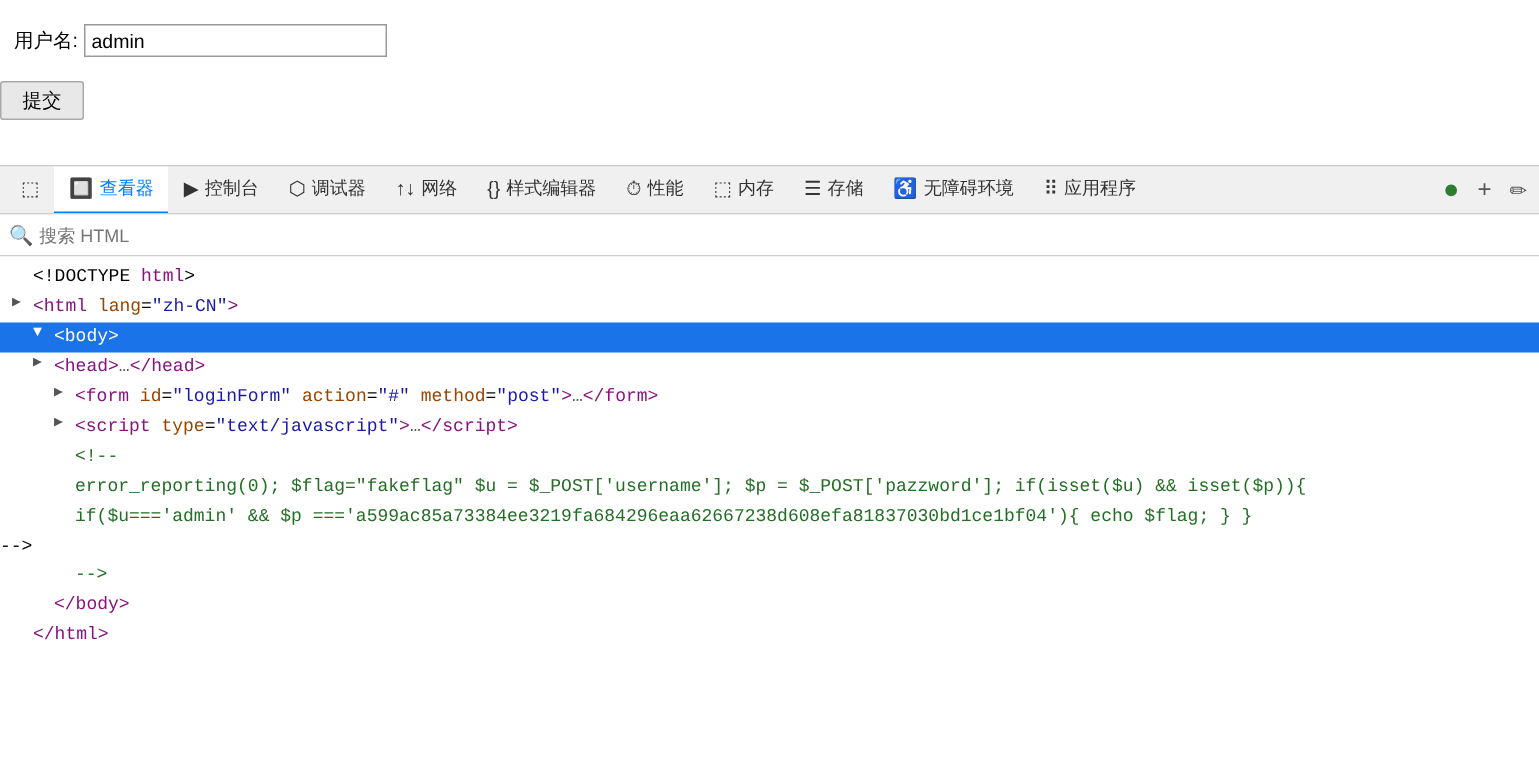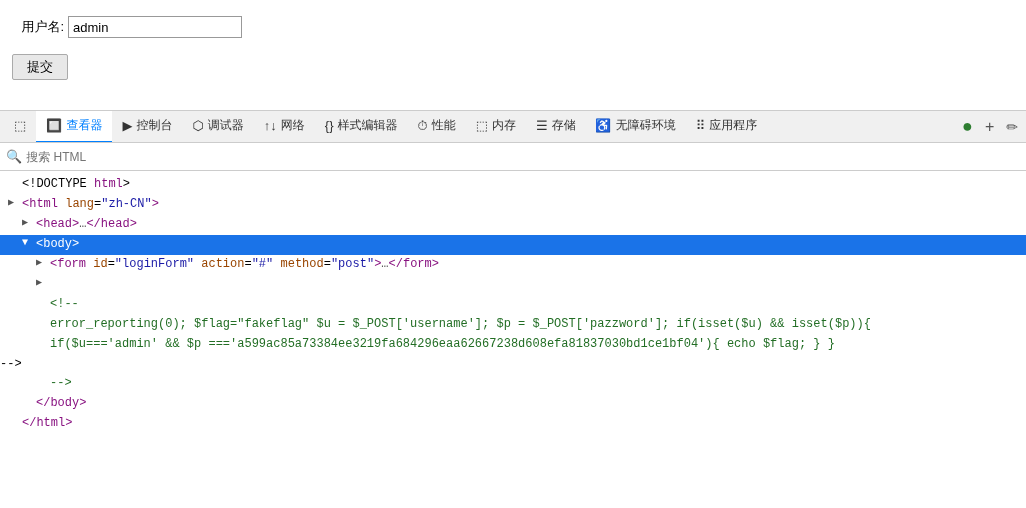--- a/index.html
+++ b/index.html
@@ -1,40 +1,40 @@
 <!DOCTYPE html>
 <html><head>
   <meta charset="utf-8">
   <style>
     * { margin: 0; padding: 0; box-sizing: border-box; }
     body { font-family: Arial, sans-serif; font-size: 13px; background: #fff; }
 
     
     .form-area {
       background: #fff;
-      padding: 16px 12px;
+      padding: 16px 0;
       min-height: 110px;
     }
     .form-row {
       display: flex;
       align-items: center;
       margin-bottom: 8px;
     }
     .form-label {
       width: 52px;
       text-align: right;
       font-size: 13px;
       color: #000;
       margin-right: 4px;
     }
     .form-input {
       border: 1px solid #999;
       padding: 2px 4px;
       font-size: 13px;
-      width: 174px;
+      width: 202px;
       height: 22px;
       outline: none;
     }
     .submit-btn {
       margin-top: 8px;
       margin-left: 0;
       padding: 3px 14px;
       font-size: 13px;
       background: #e8e8e8;
       border: 1px solid #aaa;
@@ -235,44 +235,45 @@
       <span class="plain">&lt;!DOCTYPE <span class="tag">html</span>&gt;</span>
     </div>
 
     
     <div class="html-line">
       <span class="toggle-arrow collapsed"></span>
       <span><span class="tag">&lt;html</span> <span class="attr-name">lang</span>=<span class="attr-value">"zh-CN"</span><span class="tag">&gt;</span></span>
     </div>
 
     
-    <div class="html-line">
-      <span class="indent" style="display:inline-block;width:14px;"></span>
-      <span class="toggle-arrow collapsed"></span>
-      <span><span class="tag">&lt;head&gt;</span><span class="ellipsis">…</span><span class="tag">&lt;/head&gt;</span></span>
-    </div>
-
-    
     <div class="html-line selected">
       <span class="indent" style="display:inline-block;width:14px;"></span>
       <span class="toggle-arrow expanded" style="color:#fff;"></span>
       <span><span class="tag">&lt;body&gt;</span></span>
     </div>
 
     
     <div class="html-line">
+      <span class="indent" style="display:inline-block;width:14px;"></span>
+      <span class="toggle-arrow collapsed"></span>
+      <span><span class="tag">&lt;head&gt;</span><span class="ellipsis">…</span><span class="tag">&lt;/head&gt;</span></span>
+    </div>
+
+    
+    <div class="html-line">
       <span class="indent" style="display:inline-block;width:28px;"></span>
       <span class="toggle-arrow collapsed"></span>
       <span><span class="tag">&lt;form</span> <span class="attr-name">id</span>=<span class="attr-value">"loginForm"</span> <span class="attr-name">action</span>=<span class="attr-value">"#"</span> <span class="attr-name">method</span>=<span class="attr-value">"post"</span><span class="tag">&gt;</span><span class="ellipsis">…</span><span class="tag">&lt;/form&gt;</span></span>
     </div>
 
     
     <div class="html-line">
       <span class="indent" style="display:inline-block;width:28px;"></span>
       <span class="toggle-arrow collapsed"></span>
+      <span><span class="tag">&lt;script</span> <span class="attr-name">type</span>=<span class="attr-value">"text/javascript"</span><span class="tag">&gt;</span><span class="ellipsis">…</span><span class="tag">&lt;/script&gt;</span></span>
     </div>
 
     
     <div class="html-line">
       <span class="indent" style="display:inline-block;width:28px;"></span>
       <span class="toggle-arrow empty"></span>
       <span class="comment">&lt;!--</span>
     </div>
 
     

